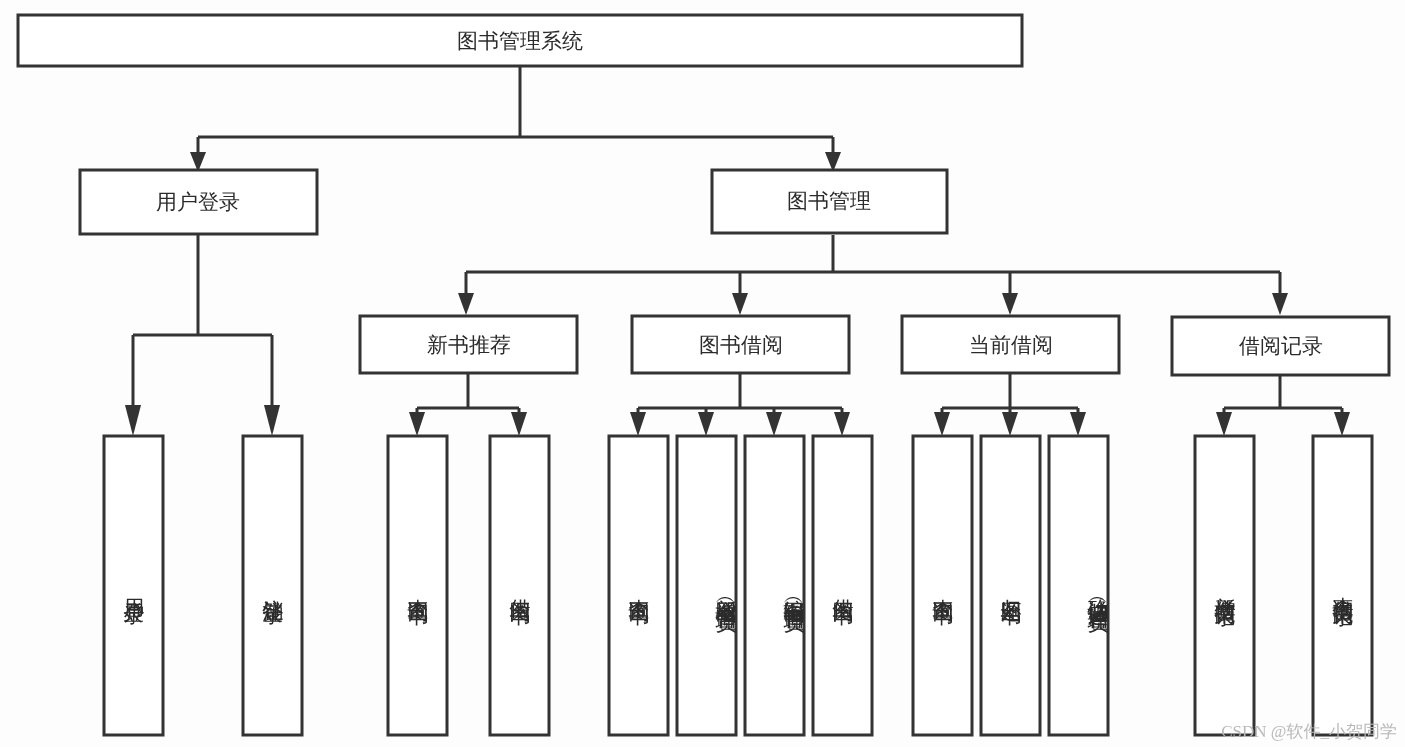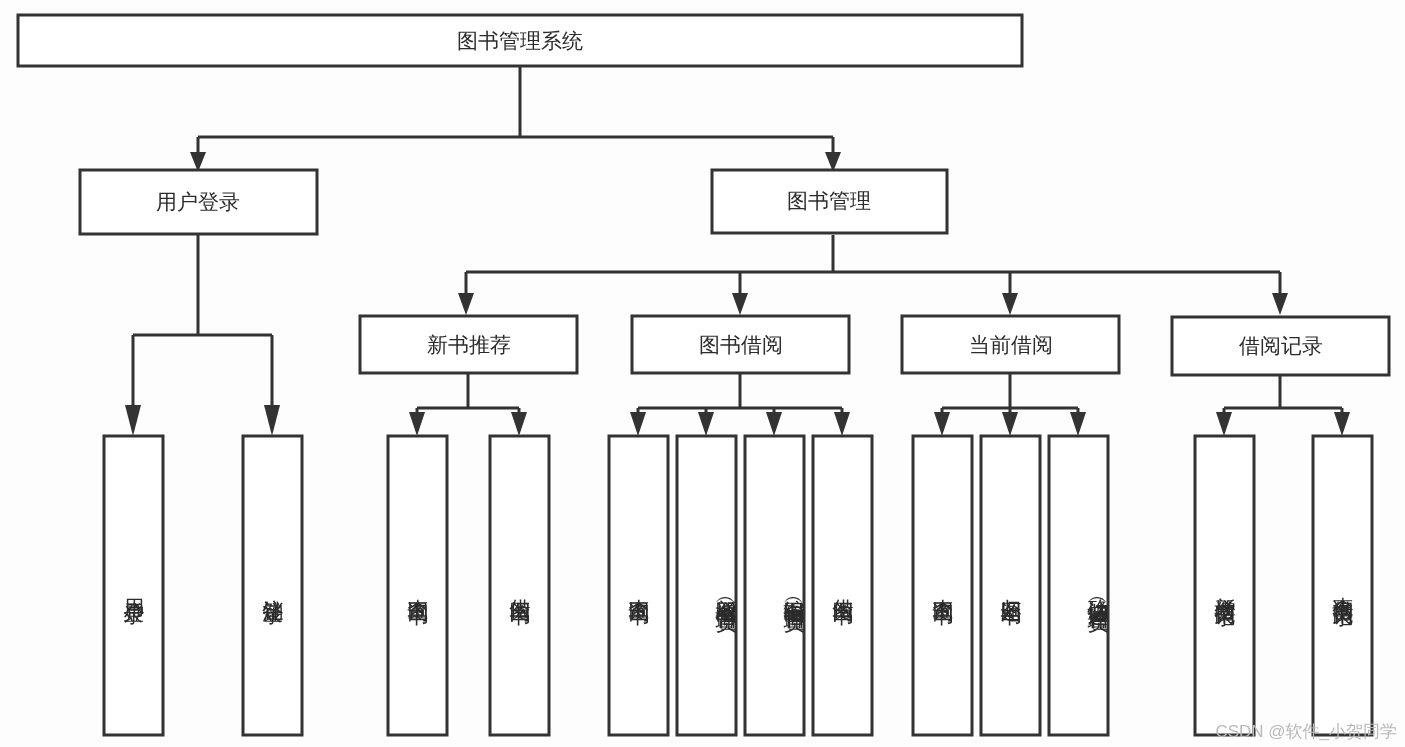--- a/index.html
+++ b/index.html
@@ -62,21 +62,21 @@
     align-items: center;
     justify-content: center;
     white-space: nowrap;
     pointer-events: none;
     user-select: none;
   }
   .watermark {
     position: absolute;
     right: 8px;
     bottom: 4px;
-    font-family: Liberation Sans, sans-serif;
+    font-family: Liberation Serif, serif;
     font-size: 17px;
     color: #b9b9b9;
     white-space: nowrap;
     user-select: none;
   }
 </style>
 </head>
 <body>
 
 <div id="diagram-root">

